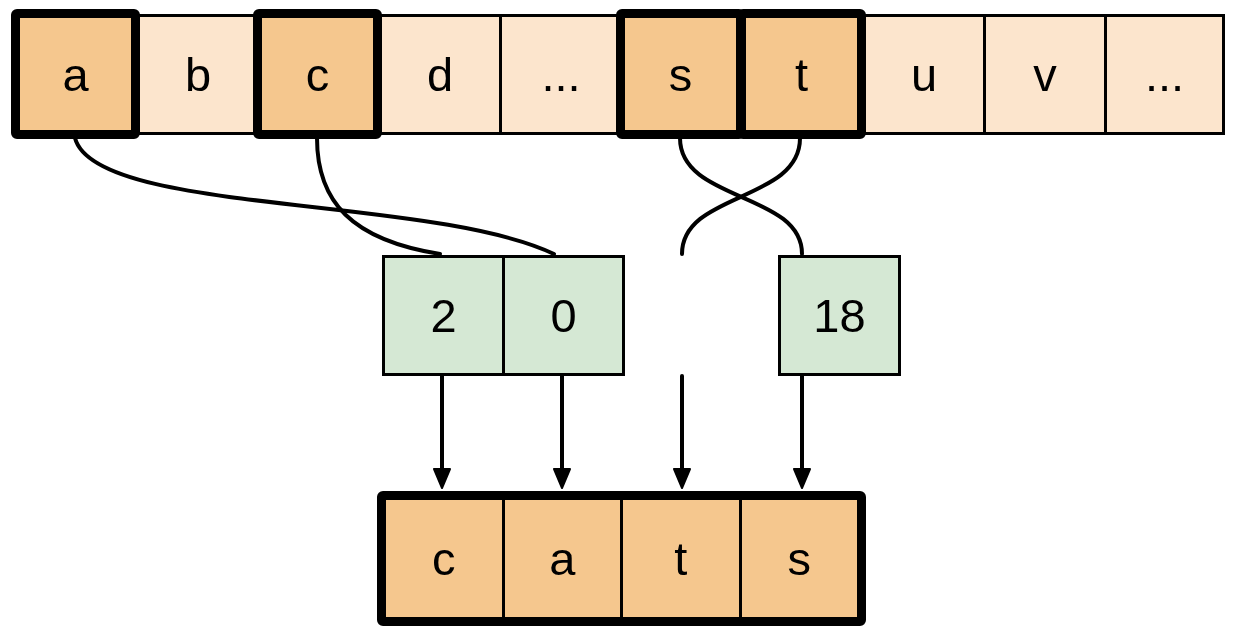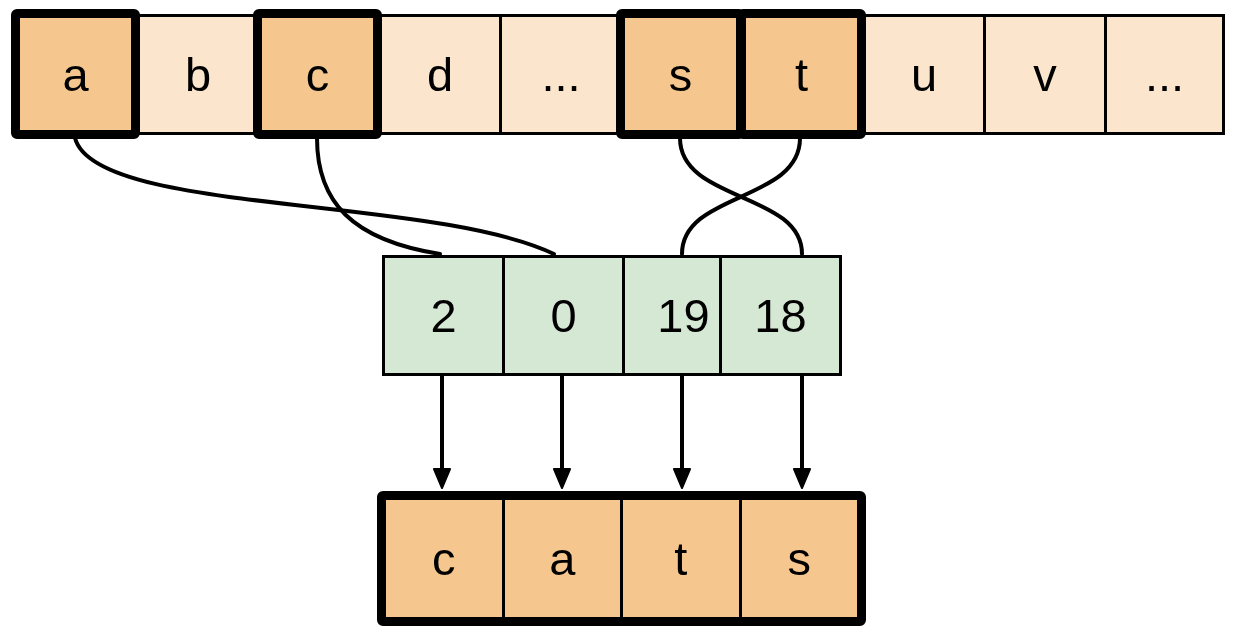--- a/index.html
+++ b/index.html
@@ -85,22 +85,21 @@
   <div class="cell top-cell" style="left:378px">d</div>
   <div class="cell top-cell" style="left:499px">...</div>
   <div class="cell top-cell hl" style="left:616px">s</div>
   <div class="cell top-cell hl" style="left:737px">t</div>
   <div class="cell top-cell" style="left:862px">u</div>
   <div class="cell top-cell" style="left:983px">v</div>
   <div class="cell top-cell" style="left:1104px;width:121px">...</div>
 
   <div class="cell idx-cell" style="left:382px">2</div>
   <div class="cell idx-cell" style="left:502px">0</div>
-  <div class="cell idx-cell" style="left:622px">19</div>
-  <div class="cell idx-cell" style="left:719px">18</div>
+  <div class="cell idx-cell" style="left:778px">18</div>
 
   <div class="result-box">
     <div class="result-cell">c</div>
     <div class="result-cell">a</div>
     <div class="result-cell">t</div>
     <div class="result-cell">s</div>
   </div>
 
 </div>
 

